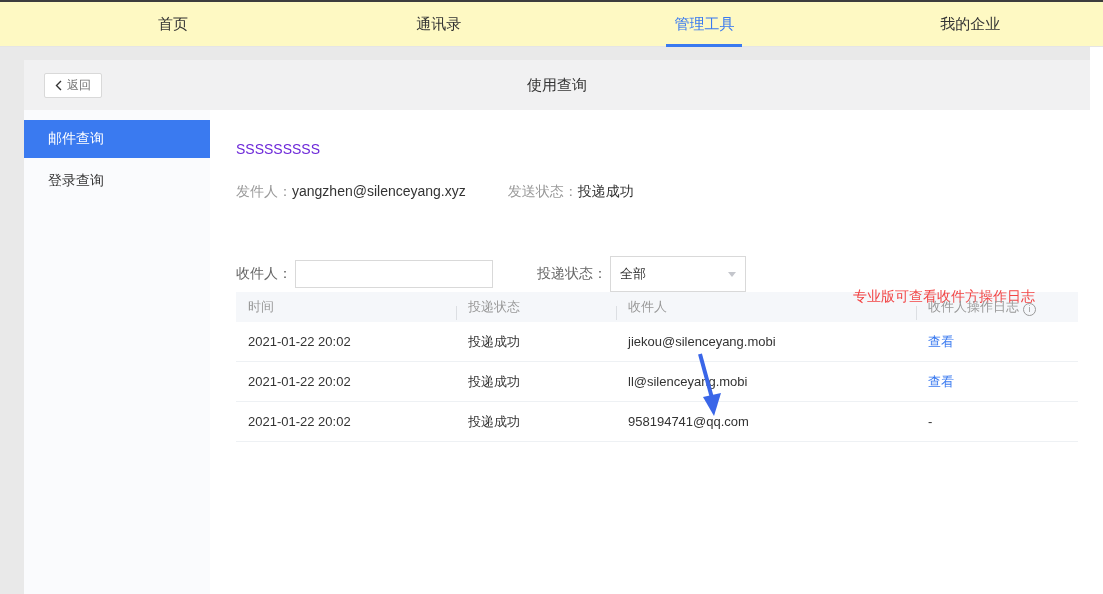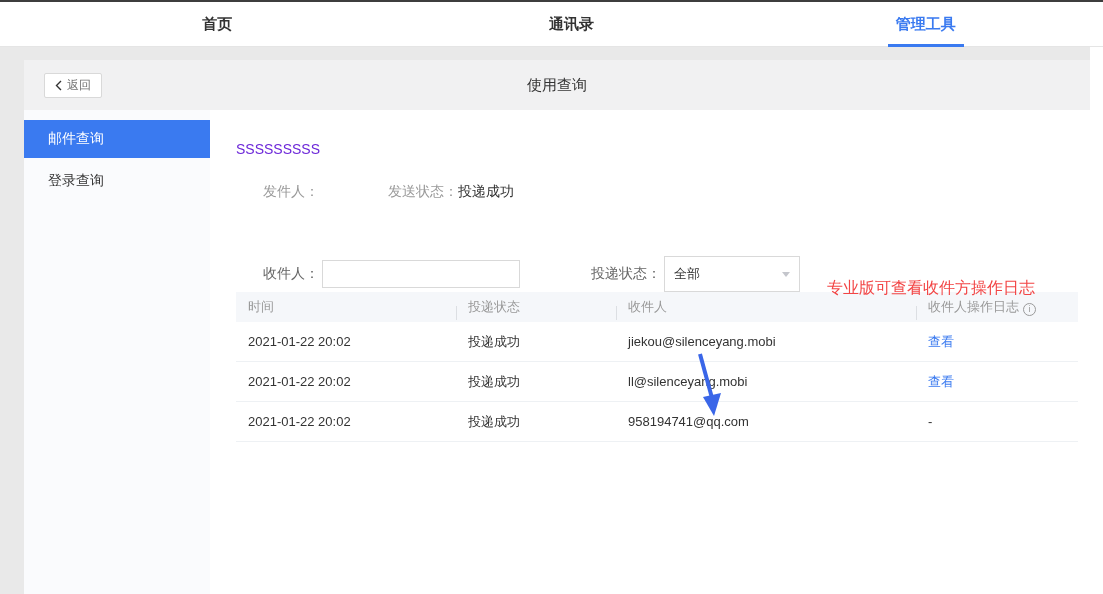--- a/index.html
+++ b/index.html
@@ -8,22 +8,22 @@
     --outer_gray:#e9e9e9;
     --bar_gray:#f1f1f2;
   }
   *{box-sizing:border-box;margin:0;padding:0;}
   html,body{width:1103px;height:594px;overflow:hidden;
     font-family:"Liberation Sans","DejaVu Sans",sans-serif;
     background:var(--outer_gray);}
   
   .top-edge{height:2px;background:#3d3d3d;width:100%;}
   
-  .nav{height:45px;background:#ffffff;border-bottom:1px solid #e5e5e5;
-    display:flex;padding-left:40px;position:relative;z-index:3;font-weight:bold;}
+  .nav{height:45px;background:#fef9c3;border-bottom:1px solid #e5e5e5;
+    display:flex;padding-left:40px;position:relative;z-index:3;}
   .tab{flex:1;display:flex;align-items:center;justify-content:center;
     font-size:15px;color:#333;cursor:pointer;position:relative;}
   .tab.active{color:var(--accent);}
   .tab.active::after{content:"";position:absolute;bottom:-1px;left:50%;
     transform:translateX(-50%);width:76px;height:3px;background:var(--accent);}
   
   .query-bar{position:absolute;left:24px;top:60px;width:1066px;height:50px;
     background:var(--bar_gray);}
   .back-btn{position:absolute;left:20px;top:13px;height:25px;padding:0 10px;
     background:#fff;border:1px solid #d9d9d9;border-radius:2px;
@@ -42,21 +42,21 @@
     justify-content:space-between;border-bottom:1px solid #e9e9e9;}
   .title-left{display:flex;align-items:center;}
   .back-chevron{cursor:pointer;display:flex;align-items:center;}
   .v-divider{width:1px;height:15px;background:#d8d8d8;margin:0 10px;}
   .detail-title{font-size:16px;color:#333;}
   .export-btn{height:26px;padding:0 12px;background:#fff;border:1px solid #d6d6d6;
     border-radius:2px;font-size:12px;color:#333;cursor:pointer;}
   
   .subject{margin-top:29px;font-size:14px;color:#6d28d9;line-height:20px;}
   .sender-row{margin-top:22px;display:flex;font-size:14px;line-height:20px;}
-  .lbl{color:#999;margin-left:27px;}
+  .lbl{color:#999;}
   .val{color:#333;}
   .sender-gap{width:42px;}
   
   .filter-row{margin-top:55px;display:flex;align-items:center;font-size:14px;color:#666;}
   .filter-row .lbl{color:#666;}
   .text-input{width:198px;height:28px;border:1px solid #d9d9d9;background:#fff;
     margin-left:3px;padding:0 8px;font-size:13px;outline:none;
     font-family:"Liberation Sans","DejaVu Sans",sans-serif;}
   .filter-gap{width:44px;}
   .select-box{width:136px;height:36px;border:1px solid #d9d9d9;background:#fff;
@@ -75,35 +75,36 @@
   .c3{width:300px;padding-left:12px;}
   .c4{flex:1;padding-left:12px;display:flex;align-items:flex-end;}
   .thead .c2,.thead .c3,.thead .c4{position:relative;}
   .thead .c2::before,.thead .c3::before,.thead .c4::before{content:"";
     position:absolute;left:0;top:8px;width:1px;height:14px;background:#dcdfe3;}
   .view-link{color:var(--accent);cursor:pointer;}
   .info-icon{display:inline-block;width:13px;height:13px;border:1px solid #9a9a9a;
     border-radius:50%;font-size:9px;line-height:11px;text-align:center;color:#999;
     margin-left:4px;font-style:normal;cursor:pointer;}
   
-  .red-note{position:absolute;top:168px;right:55px;font-size:16px;
+  .red-note{position:absolute;top:178px;right:55px;font-size:14px;
     color:var(--note_red);}
   .anno-arrow{position:absolute;left:486px;top:242px;width:30px;height:66px;}
   
   .scroll-strip{position:absolute;right:0;top:47px;width:13px;bottom:0;background:#fff;}
 </style>
 </head>
 <body>
 
 <div class="top-edge"></div>
 
 <div class="nav">
   <div class="tab">首页</div>
   <div class="tab">通讯录</div>
   <div class="tab active">管理工具</div>
+  <div class="tab">我的企业</div>
 </div>
 
 <div class="query-bar">
   <div class="back-btn">
     <span style="display:flex;">
       <svg width="7" height="11" viewBox="0 0 7 11">
           <polyline points="6,1 1.5,5.5 6,10" fill="none" stroke="#333" stroke-width="1.4"></polyline>
         </svg>
     </span>
     <span>返回</span>
@@ -118,20 +119,21 @@
     <div class="side-item">登录查询</div>
   </div>
 
   <div class="main">
 
 
     <div class="subject">SSSSSSSSS</div>
 
     <div class="sender-row">
       <span class="lbl">发件人：</span>
+      <span class="val">yangzhen@silenceyang.xyz</span>
       <span class="sender-gap"></span>
       <span class="lbl">发送状态：</span>
       <span class="val">投递成功</span>
     </div>
 
     <div class="red-note">专业版可查看收件方操作日志</div>
 
     <svg class="anno-arrow" viewBox="0 0 30 66">
       <line x1="4" y1="2" x2="16" y2="46" stroke="#3a66e8" stroke-width="4"></line>
       <polygon points="7,45 25,41 18,64" fill="#3a66e8"></polygon>

